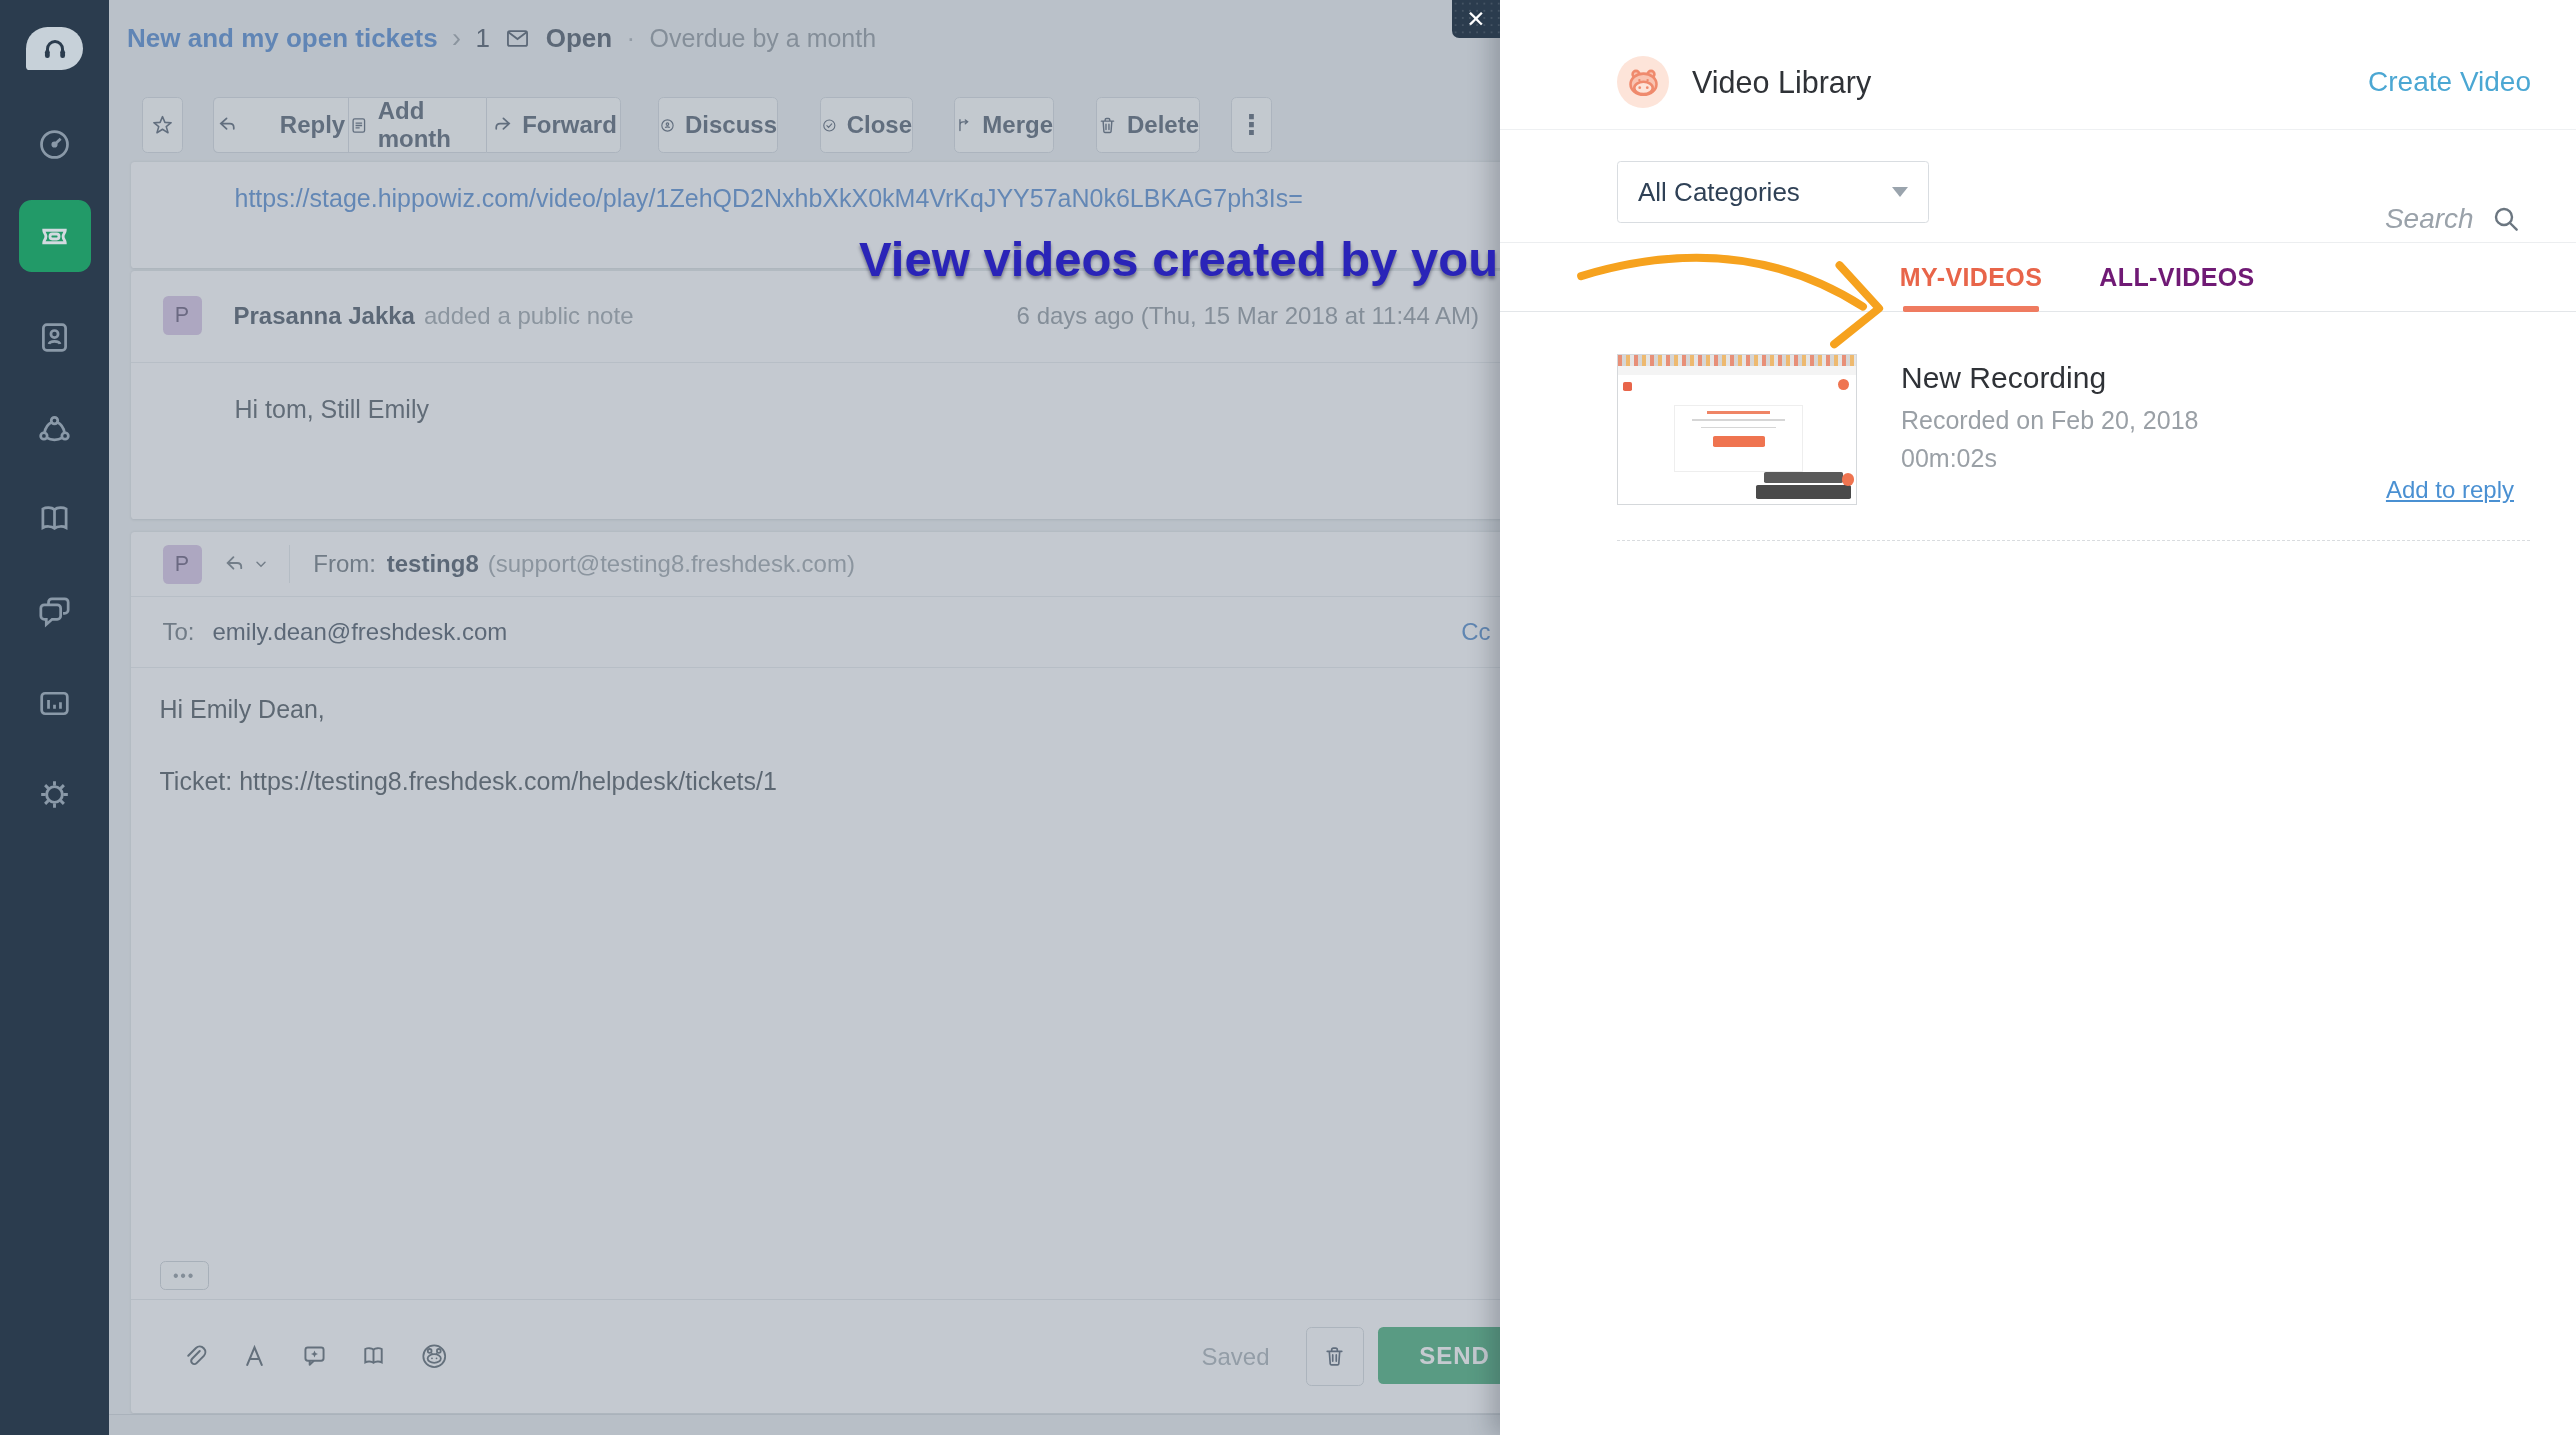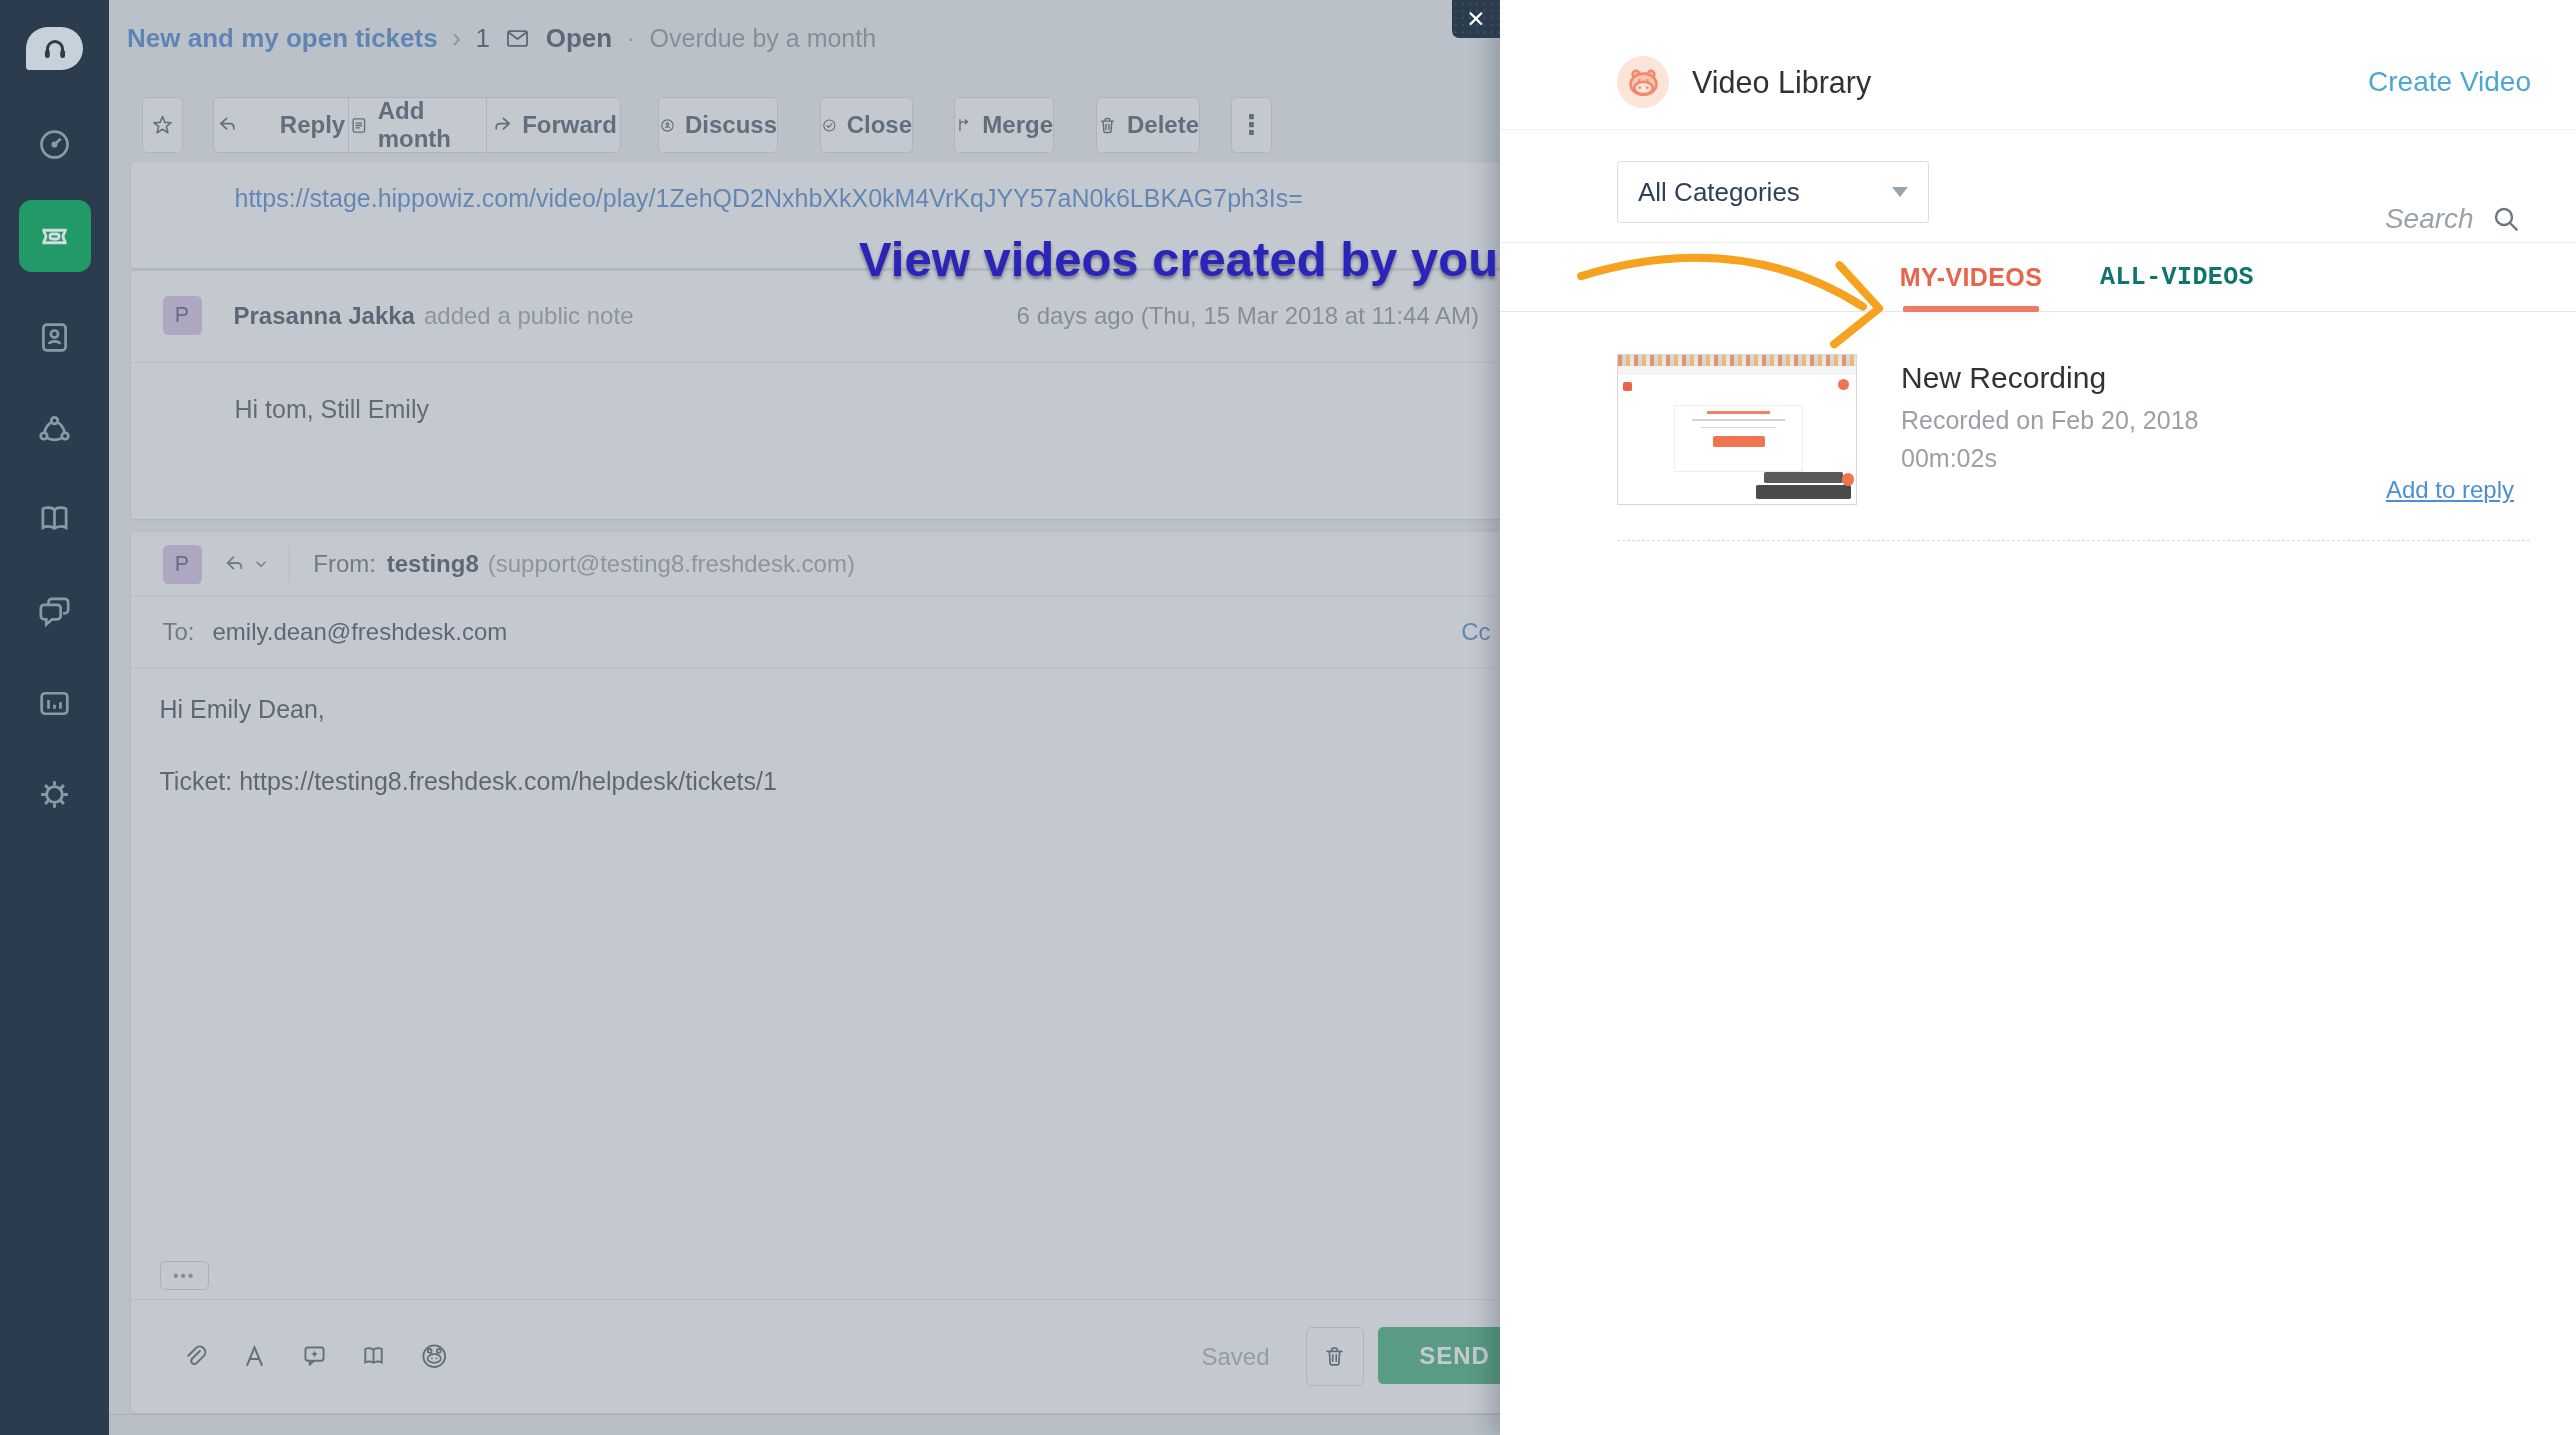--- a/index.html
+++ b/index.html
@@ -73,21 +73,21 @@
   .cat-dd{position:absolute;left:117px;top:161px;width:312px;height:62px;border:1.8px solid #d9dde1;border-radius:3.6px;
           display:flex;align-items:center;box-sizing:border-box;background:#fff;}
   .cat-dd span{margin-left:20px;font-size:26px;color:#2f4156;}
   .caret{position:absolute;right:20px;width:0;height:0;border-left:8px solid transparent;border-right:8px solid transparent;border-top:10px solid #9aa4ad;}
   .search-box{position:absolute;right:54px;top:170px;display:flex;align-items:center;gap:14.4px;margin-top:32px;}
   .search-input{border:none;outline:none;width:161px;text-align:right;font-style:italic;font-size:28px;color:#9aa2aa;background:transparent;font-family:inherit;}
   .search-input::placeholder{color:#9aa2aa;}
   .tabs{position:absolute;left:0;top:242px;width:100%;height:68px;border-top:0.9px solid #eceef0;border-bottom:0.9px solid #e3e6e9;}
   .tab{position:absolute;top:0;height:68px;display:flex;align-items:center;justify-content:center;font-size:25px;font-weight:bold;letter-spacing:0.4px;}
   .tab-my{left:395px;width:152px;color:#e8654a;}
-  .tab-all{left:592px;width:170px;color:#0f766e;font-family:Liberation Mono, monospace;}
+  .tab-all{left:592px;width:170px;color:#701a75;}
   .tab-underline{position:absolute;left:403px;top:63px;width:136px;height:6.3px;background:#ef7b60;border-radius:1.8px;}
   .vid-row{position:absolute;left:117px;top:354px;width:915px;}
   .thumb{position:absolute;left:0;top:0;width:238px;height:149px;border:0.9px solid #d5d8db;background:#fff;overflow:hidden;}
   .thumb .chrome{position:absolute;left:0;top:0;width:100%;height:10.8px;
      background:repeating-linear-gradient(90deg,#e06a4a 0 4.5px,#c9c9c9 4.5px 8px,#e8a23f 8px 11.7px,#dddddd 11.7px 16px);opacity:.75;}
   .thumb .bar2{position:absolute;left:0;top:10.8px;width:100%;height:9px;background:#f4f4f4;}
   .thumb .logo-dot{position:absolute;left:5.4px;top:27px;width:9px;height:9px;border-radius:1.8px;background:#e8654a;}
   .thumb .circ{position:absolute;right:7.2px;top:24px;width:10.8px;height:10.8px;border-radius:50%;background:#ef7450;}
   .thumb .card-mini{position:absolute;left:56px;top:50px;width:127px;height:65px;border:0.9px solid #eee;background:#fff;}
   .thumb .l-or{height:2.7px;background:#ef8566;margin:5.4px auto 0;width:63px;}

